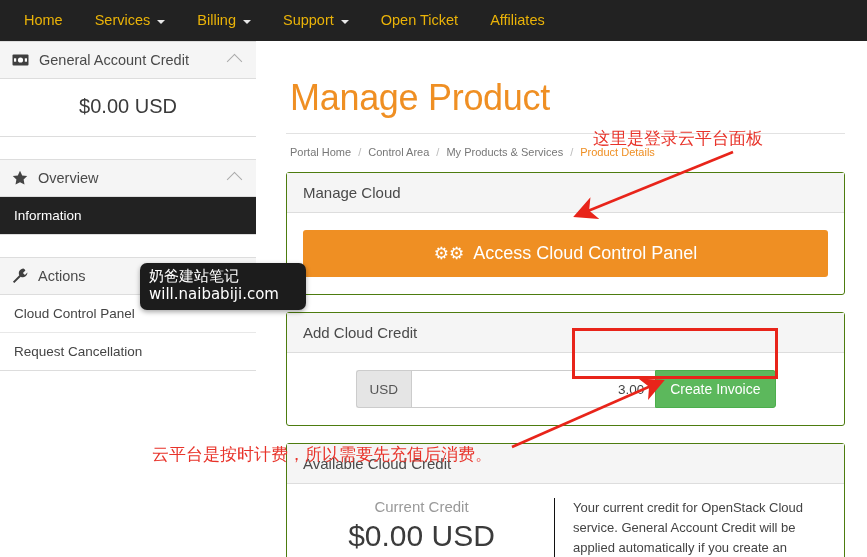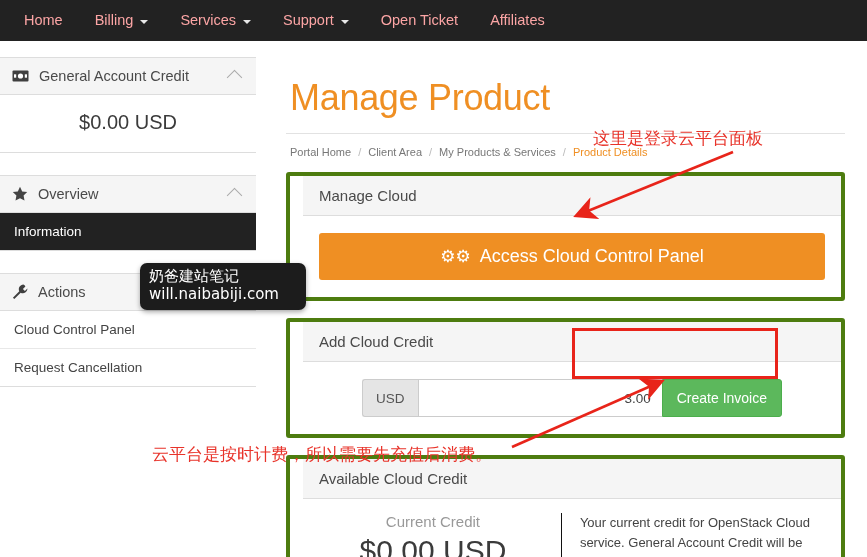--- a/index.html
+++ b/index.html
@@ -15,21 +15,21 @@
 
   
   #topnav {
     height:41px;
     background:#222222;
     display:flex;
     align-items:center;
     padding-left:8px;
   }
   .nav-item {
-    color:#fca5a5;
+    color:#eab308;
     font-size:14.5px;
     padding:0 16px;
     height:41px;
     line-height:41px;
     display:flex;
     align-items:center;
     gap:7px;
     white-space:nowrap;
     cursor:pointer;
   }
@@ -37,21 +37,21 @@
     width:0;height:0;
     border-left:4px solid transparent;
     border-right:4px solid transparent;
     border-top:4px solid #e8e8e8;
     display:inline-block;
     margin-top:2px;
   }
 
   
   #body-wrap { display:flex; height:516px; }
-  #sidebar { width:256px; flex:0 0 256px; padding-top:16px; }
+  #sidebar { width:256px; flex:0 0 256px; }
   #content { flex:1; padding:12px 22px 0 30px; min-width:0;margin-top:18px; }
 
   
   .panel {
     background:#fff;
     border:1px solid #ddd;
     border-radius:3px;
     margin:0 0 22px 0;
     overflow:hidden;
   }
@@ -113,25 +113,24 @@
     display:flex;
     gap:7px;
     align-items:center;
     flex-wrap:nowrap;
   }
   #breadcrumb a { color:#777; text-decoration:none; cursor:pointer; white-space:nowrap; }
   #breadcrumb .sep { color:#bbb; }
   #breadcrumb .cur { color:#ef8f23; white-space:nowrap; }
 
   .cpanel {
-    border:4px solid #4d7c0f;
+    border:1px solid #4d7c0f;
     border-radius:3px;
     background:#fff;
     margin-bottom:17px;
-    padding-left:13px;
   }
   .cpanel-head {
     background:#f5f5f5;
     border-bottom:1px solid #ddd;
     padding:11px 16px;
     font-size:15px;
     color:#4a4a4a;
   }
   .cpanel-body { padding:17px 16px; }
 
@@ -245,25 +244,25 @@
   #watermark .wm2 { font-size:15px; }
 </style>
 </head>
 <body>
 
 <div id="topnav">
   <div class="nav-item">
     <span>Home</span>
   </div>
   <div class="nav-item">
+    <span>Services</span>
+    <span class="caret"></span>
+  </div>
+  <div class="nav-item">
     <span>Billing</span>
-    <span class="caret"></span>
-  </div>
-  <div class="nav-item">
-    <span>Services</span>
     <span class="caret"></span>
   </div>
   <div class="nav-item">
     <span>Support</span>
     <span class="caret"></span>
   </div>
   <div class="nav-item">
     <span>Open Ticket</span>
   </div>
   <div class="nav-item">
@@ -320,21 +319,21 @@
 
   </div>
 
   <div id="content">
 
     <h1 id="page-title">Manage Product</h1>
 
     <div id="breadcrumb">
       <a>Portal Home</a>
       <span class="sep">/</span>
-      <a>Client Area</a>
+      <a>Control Area</a>
       <span class="sep">/</span>
       <a>My Products &amp; Services</a>
       <span class="sep">/</span>
       <span class="cur">Product Details</span>
     </div>
 
     <div class="cpanel">
       <div class="cpanel-head">Manage Cloud</div>
       <div class="cpanel-body">
         <button class="btn-orange">

